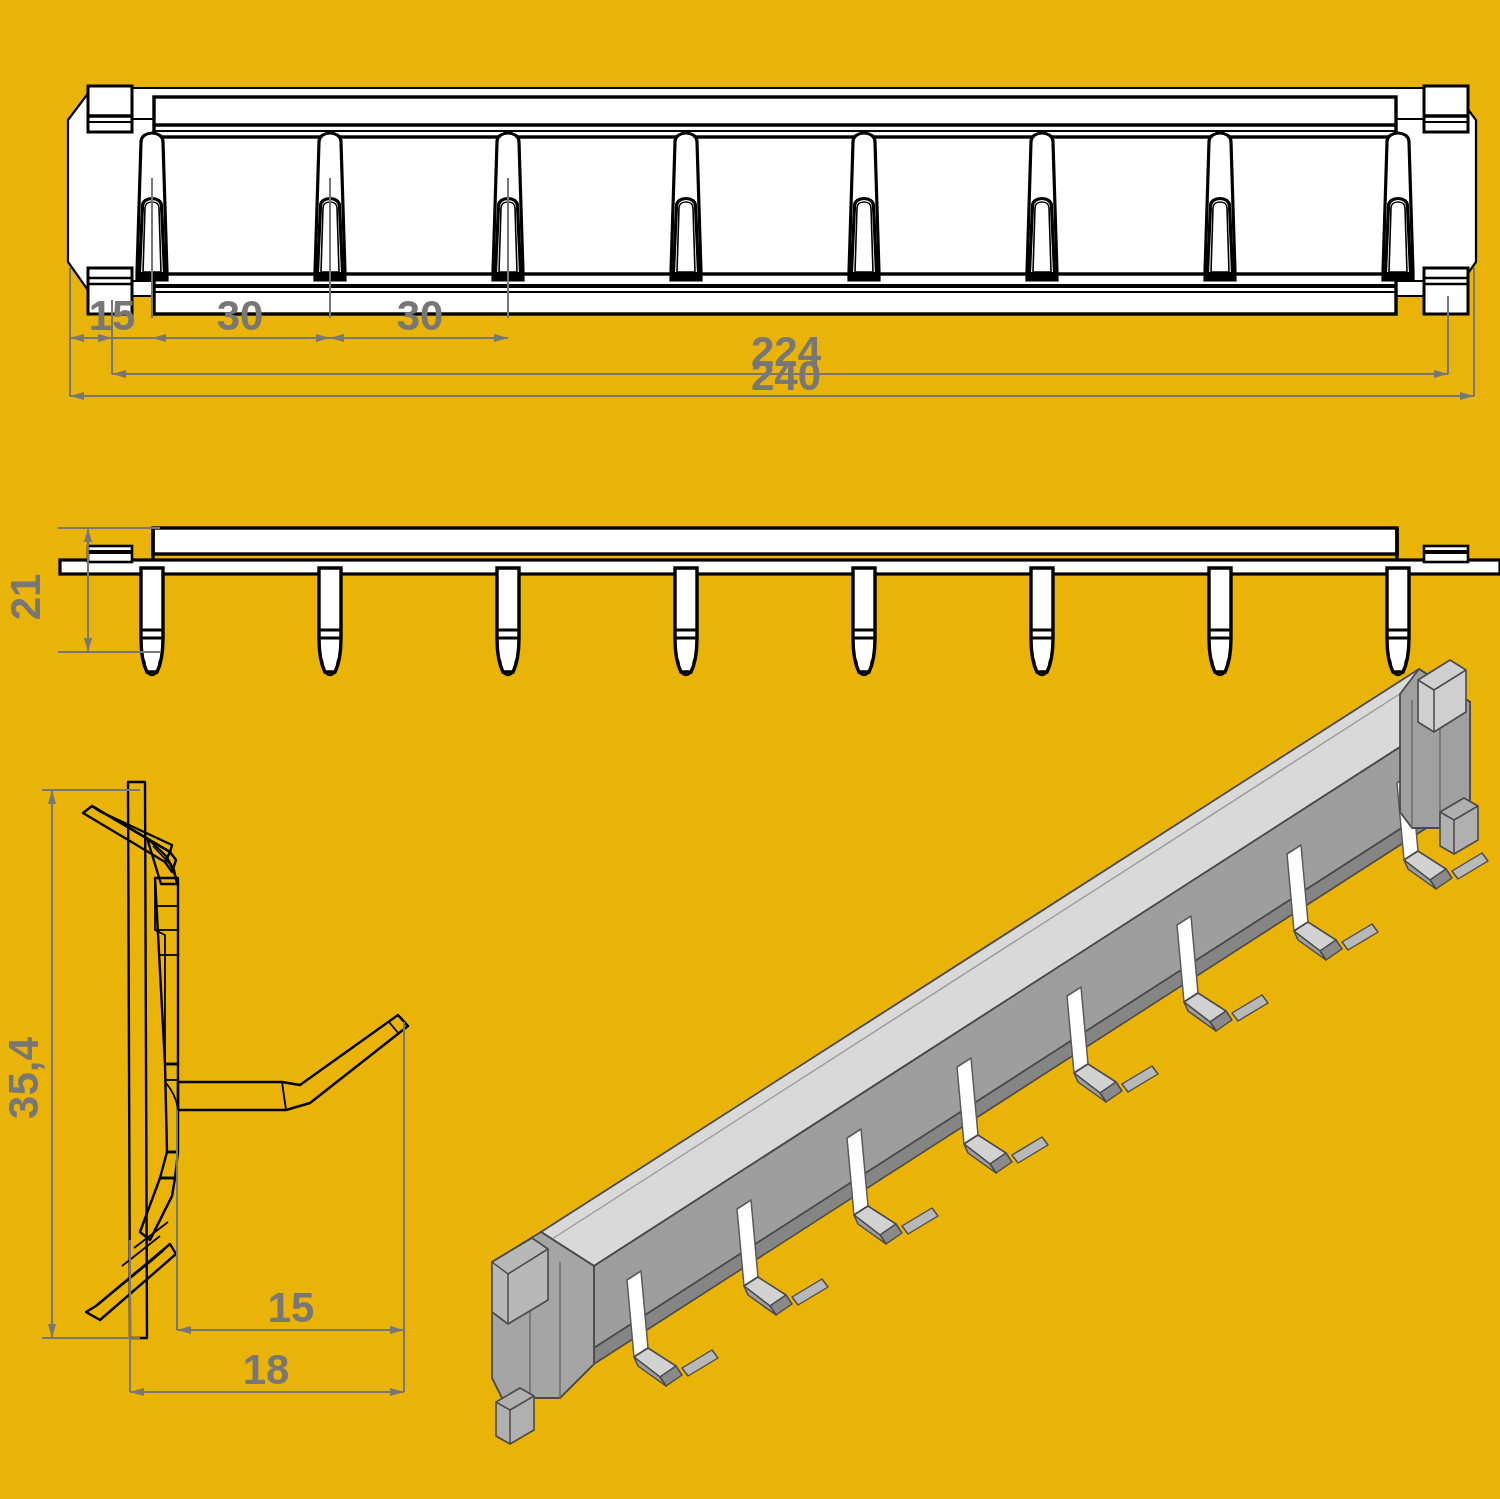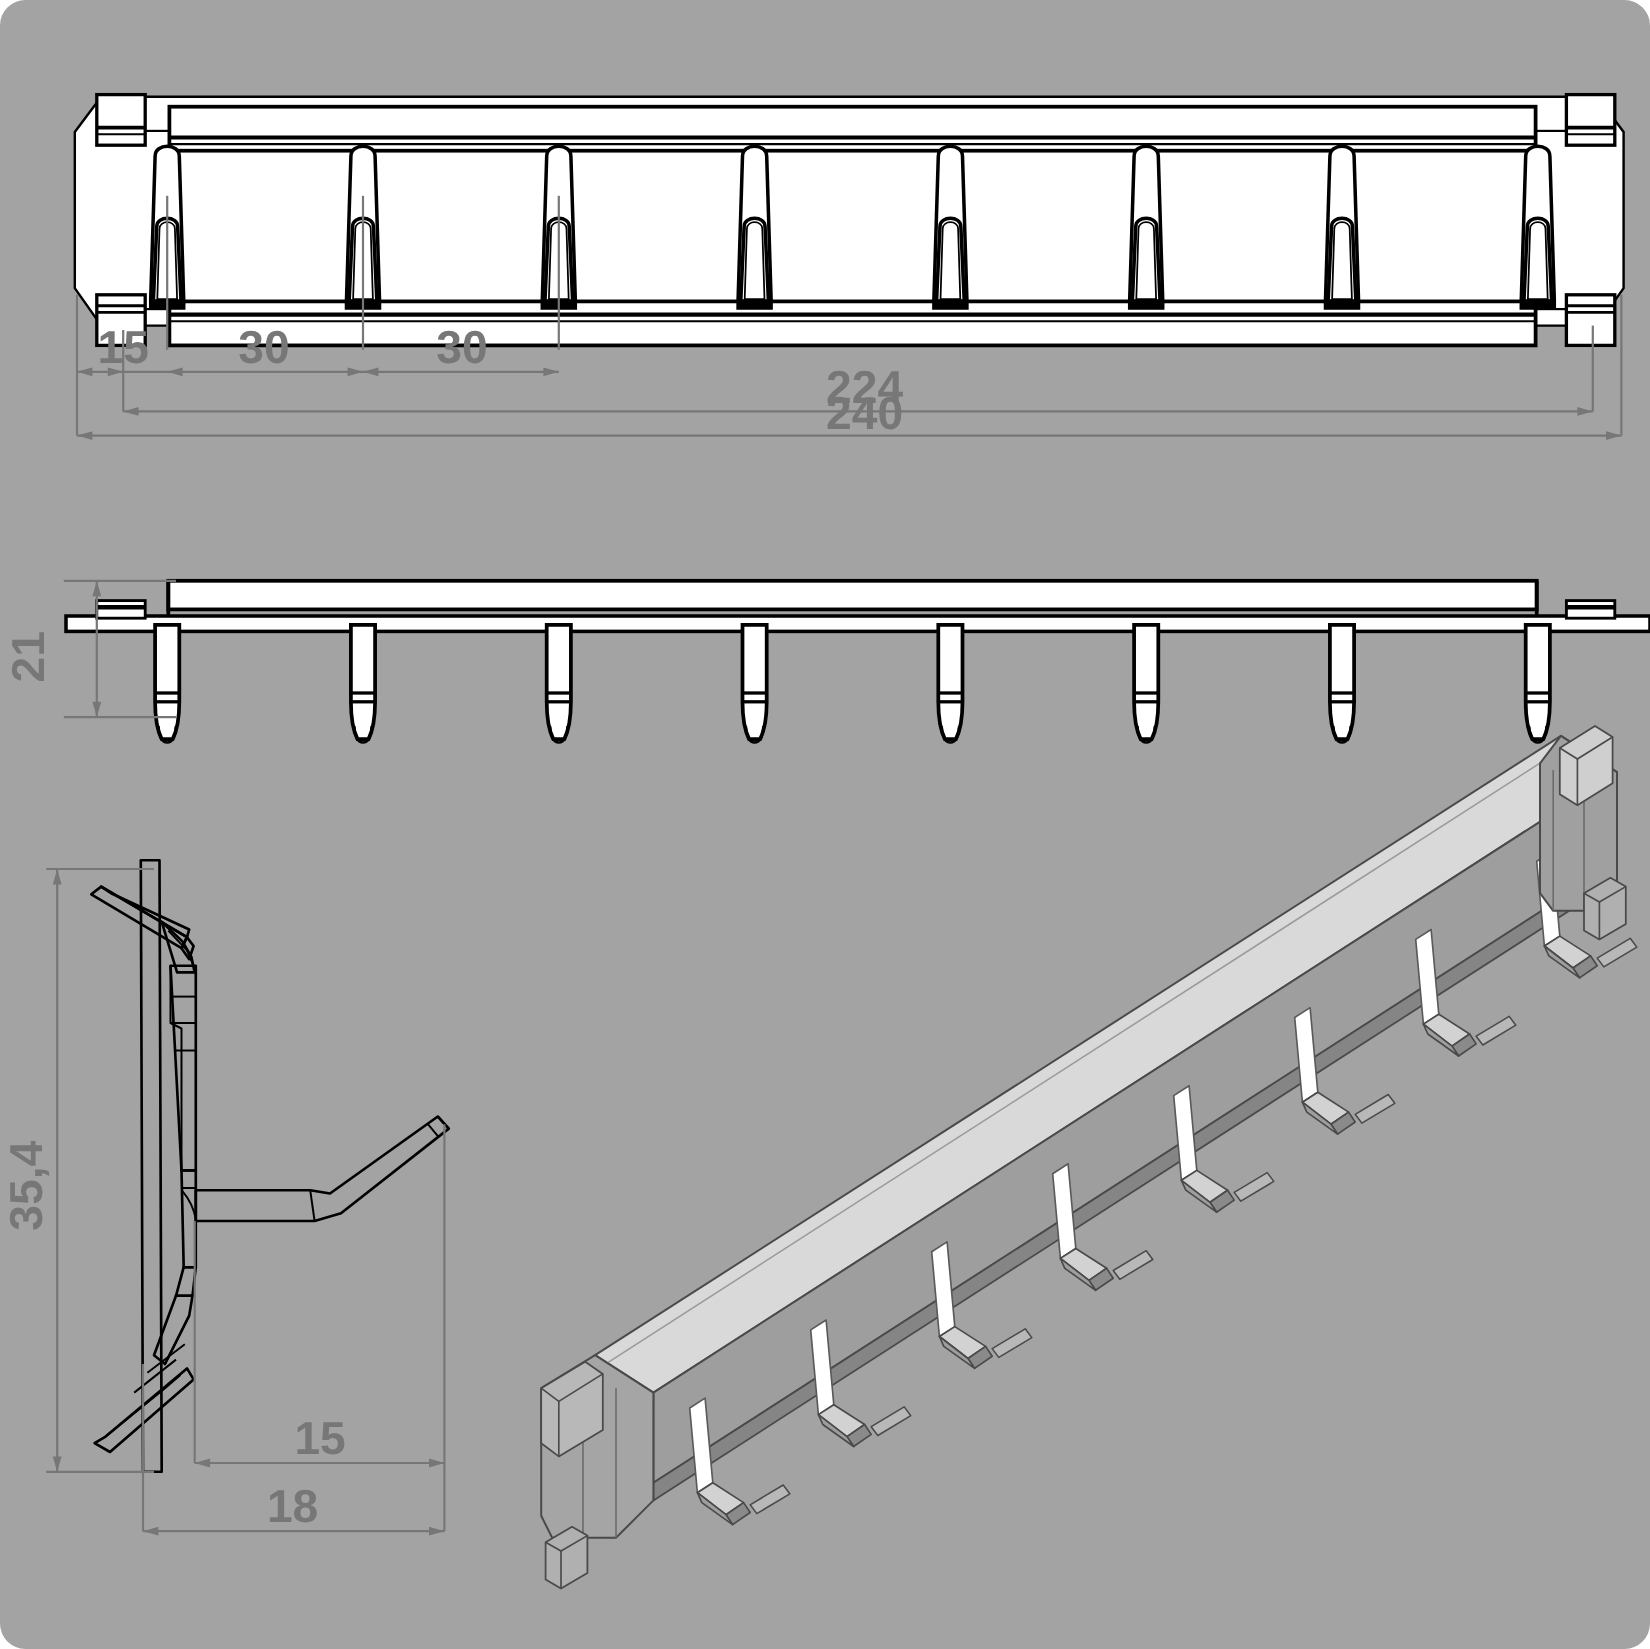--- a/index.html
+++ b/index.html
@@ -1,18 +1,18 @@
 <!DOCTYPE html>
 <html><head>
 <meta charset="utf-8">
 <style>
   html,body{margin:0;padding:0;background:#ffffff;}
   body{width:1500px;height:1499px;overflow:hidden;
        font-family:"Liberation Sans","DejaVu Sans",sans-serif;}
-  #stage{position:relative;width:1500px;height:1499px;background:#a3a3a3;border-radius:23px;}
+  #stage{position:relative;width:1500px;height:1499px;background:#eab308;}
   svg.drw{position:absolute;left:0;top:0;width:1500px;height:1499px;}
   .dimtxt{fill:#777777;font-family:"Liberation Sans",sans-serif;
           font-weight:bold;font-size:42px;letter-spacing:0px;}
 </style>
 </head>
 <body>
 
 <div id="stage">
 
 <svg class="drw" viewBox="0 0 1500 1499">

